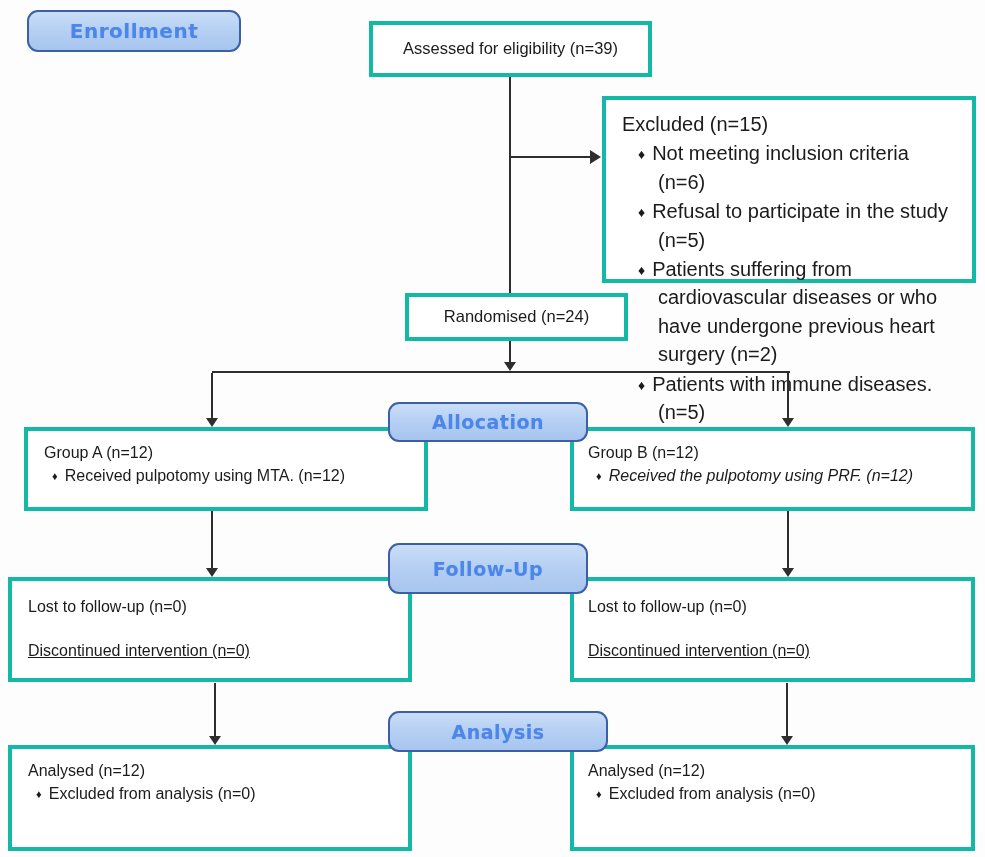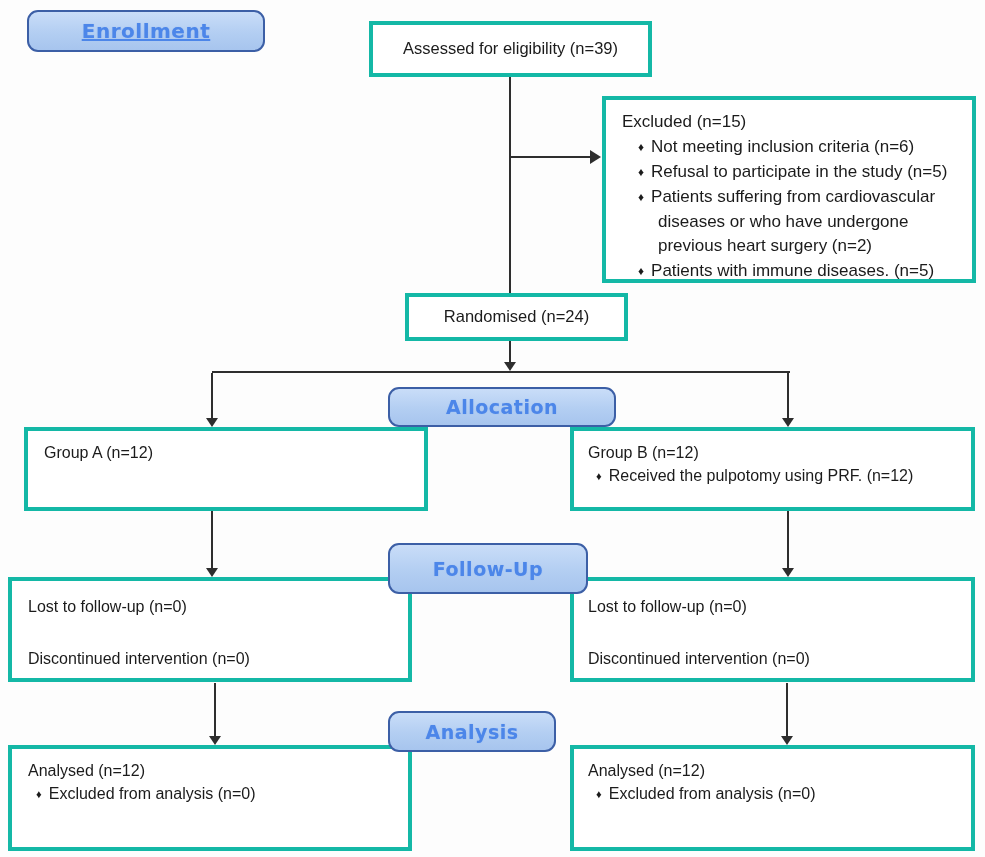--- a/index.html
+++ b/index.html
@@ -30,31 +30,31 @@
   .arr-right{
     position:absolute;width:0;height:0;z-index:2;
     border-top:7px solid transparent;border-bottom:7px solid transparent;
     border-left:11px solid #2e2e2e;
   }
   .pad{padding:12px 14px 0 16px;}
   .title-line{display:block;}
   .bullet-item{display:block;padding-left:36px;text-indent:-20px;margin-top:2px;}
   .bullet{display:inline-block;text-indent:0;font-size:0.7em;margin-right:7px;
     transform:translateY(-1px);}
-  .excluded-body{font-size:17px;line-height:1.42;}
+  .excluded-body{font-size:20px;line-height:1.42;}
   .excluded-body .bullet-item{margin-top:1px;}
   .fu-line{display:block;}
-  .fu-line + .fu-line{margin-top:31px;}
+  .fu-line + .fu-line{margin-top:23px;text-decoration:underline;}
 </style>
 </head>
 <body>
 
 <div id="canvas">
 
-  <div class="badge" style="left:27px;top:10px;width:238px;height:42px;font-size:20px;text-decoration:underline;">Enrollment</div>
+  <div class="badge" style="left:27px;top:10px;width:214px;height:42px;font-size:20px;">Enrollment</div>
 
   <div class="box center" style="left:369px;top:21px;width:283px;height:56px;">
     <span>Assessed for eligibility (n=39)</span>
   </div>
 
   <div class="vline" style="left:509px;top:77px;height:216px;"></div>
   <div class="hline" style="left:511px;top:156px;width:80px;"></div>
   <div class="arr-right" style="left:590px;top:150px;"></div>
 
   <div class="box pad excluded-body" style="left:602px;top:96px;width:374px;height:187px;padding-top:10px;">
@@ -72,26 +72,27 @@
   <div class="vline" style="left:509px;top:341px;height:22px;"></div>
   <div class="arr-down" style="left:504px;top:362px;"></div>
   <div class="hline" style="left:212px;top:371px;width:578px;"></div>
   <div class="vline" style="left:211px;top:373px;height:45px;"></div>
   <div class="arr-down" style="left:206px;top:418px;"></div>
   <div class="vline" style="left:787px;top:373px;height:45px;"></div>
   <div class="arr-down" style="left:782px;top:418px;"></div>
 
   <div class="box pad" style="left:24px;top:427px;width:404px;height:84px;">
     <span class="title-line">Group A (n=12)</span>
+    <span class="bullet-item" style="padding-left:22px;text-indent:-14px;"><span class="bullet">♦</span><span>Received pulpotomy using MTA. (n=12)</span></span>
   </div>
   <div class="box pad" style="left:570px;top:427px;width:405px;height:84px;padding-left:14px;">
     <span class="title-line">Group B (n=12)</span>
-    <span class="bullet-item" style="padding-left:22px;text-indent:-14px;"><span class="bullet">♦</span><span>Received the pulpotomy using PRF. (n=12)</span></span>
+    <span class="bullet-item" style="padding-left:22px;text-indent:-14px;font-style:italic;"><span class="bullet">♦</span><span>Received the pulpotomy using PRF. (n=12)</span></span>
   </div>
-  <div class="badge" style="left:388px;top:387px;width:228px;height:40px;">Allocation</div>
+  <div class="badge" style="left:388px;top:402px;width:200px;height:40px;">Allocation</div>
 
   <div class="vline" style="left:211px;top:511px;height:57px;"></div>
   <div class="arr-down" style="left:206px;top:568px;"></div>
   <div class="vline" style="left:787px;top:511px;height:57px;"></div>
   <div class="arr-down" style="left:782px;top:568px;"></div>
 
   <div class="box pad" style="left:8px;top:577px;width:404px;height:105px;padding-top:16px;">
     <span class="fu-line">Lost to follow-up (n=0)</span>
     <span class="fu-line">Discontinued intervention (n=0)</span>
   </div>
@@ -107,15 +108,15 @@
   <div class="arr-down" style="left:781px;top:736px;"></div>
 
   <div class="box pad" style="left:8px;top:745px;width:404px;height:106px;">
     <span class="title-line">Analysed (n=12)</span>
     <span class="bullet-item" style="padding-left:22px;text-indent:-14px;"><span class="bullet">♦</span><span>Excluded from analysis (n=0)</span></span>
   </div>
   <div class="box pad" style="left:570px;top:745px;width:405px;height:106px;padding-left:14px;">
     <span class="title-line">Analysed (n=12)</span>
     <span class="bullet-item" style="padding-left:22px;text-indent:-14px;"><span class="bullet">♦</span><span>Excluded from analysis (n=0)</span></span>
   </div>
-  <div class="badge" style="left:388px;top:711px;width:168px;height:41px;">Analysis</div>
+  <div class="badge" style="left:388px;top:711px;width:220px;height:41px;">Analysis</div>
 
 </div>
 
 </body></html>

